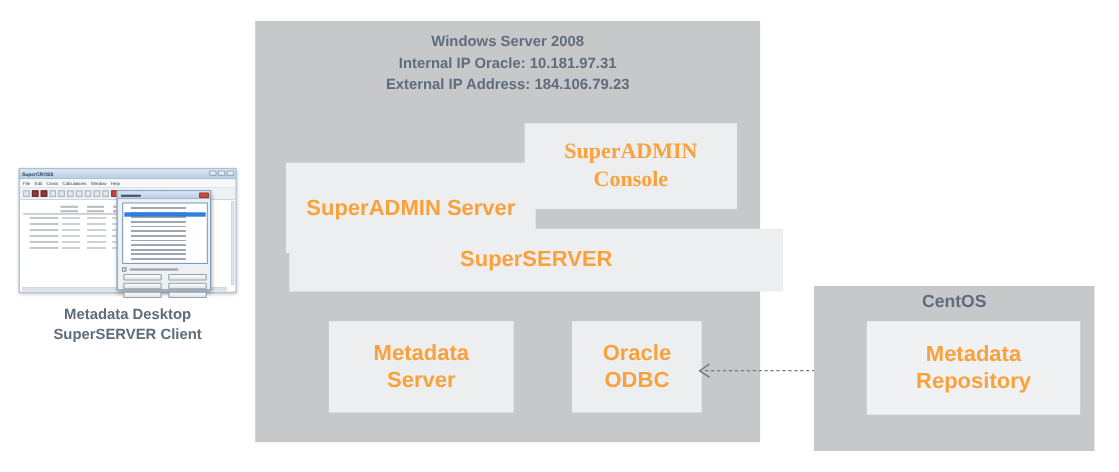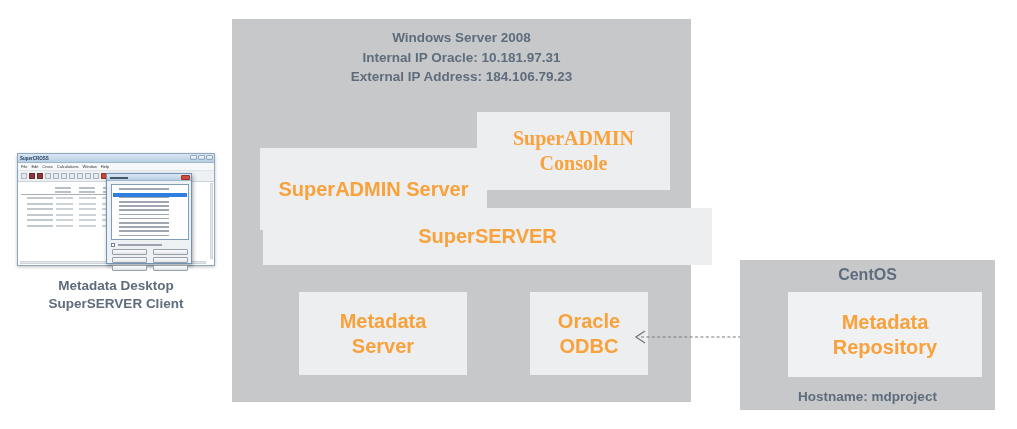--- a/index.html
+++ b/index.html
@@ -83,21 +83,21 @@
      background:var(--container-gray,#c7c8ca);padding-left:44px;}
   .hdr{position:absolute;left:0;top:9px;width:100%;text-align:center;
      color:var(--slate-text,#5e6c7c);font-weight:bold;font-size:13.5px;line-height:19.5px;}
   .obox{position:absolute;background:var(--box-bg,#edeef0);
      color:var(--accent-orange,#f9a13b);font-weight:bold;font-size:20px;line-height:25px;
      display:flex;align-items:center;justify-content:center;text-align:center;padding:0 8px;}
   .b1{left:28px;top:93px;width:227px;height:82px;margin-top:36px;}
   .b2{left:245px;top:93px;width:193px;height:78px;font-family:Liberation Serif, serif;}
   .b3{left:31px;top:189px;width:449px;height:57px;}
   .b4{left:67px;top:273px;width:168px;height:83px;}
-  .b5{left:298px;top:273px;width:118px;height:83px;}
+  .b5{left:288px;top:273px;width:118px;height:83px;}
 
   
   .arrow-svg{position:absolute;left:631px;top:329px;width:146px;height:16px;}
 
   
   .centos{position:absolute;left:740px;top:260px;width:255px;height:150px;
      background:var(--container-gray,#c7c8ca);}
   .ctitle{position:absolute;left:0;top:6px;width:100%;text-align:center;
      color:var(--slate-text,#5e6c7c);font-weight:bold;font-size:16px;}
   .b6{left:48px;top:32px;width:194px;height:85px;background:#eff1f2;}
@@ -196,16 +196,15 @@
 
   <svg class="arrow-svg" viewBox="0 0 146 16">
     <line x1="10" y1="8" x2="136" y2="8" stroke="#78797b" stroke-width="1.2" stroke-dasharray="3,2.4"></line>
     <path d="M14,2 L5,8 L14,14" fill="none" stroke="#78797b" stroke-width="1.4"></path>
     <path d="M132,2 L141,8 L132,14" fill="none" stroke="#78797b" stroke-width="1.4"></path>
   </svg>
 
   <div class="centos">
     <div class="ctitle">CentOS</div>
     <div class="obox b6">Metadata Repository</div>
-    <div class="chost">Hostname: mdproject</div>
   </div>
 
 </div>
 
 </body></html>

